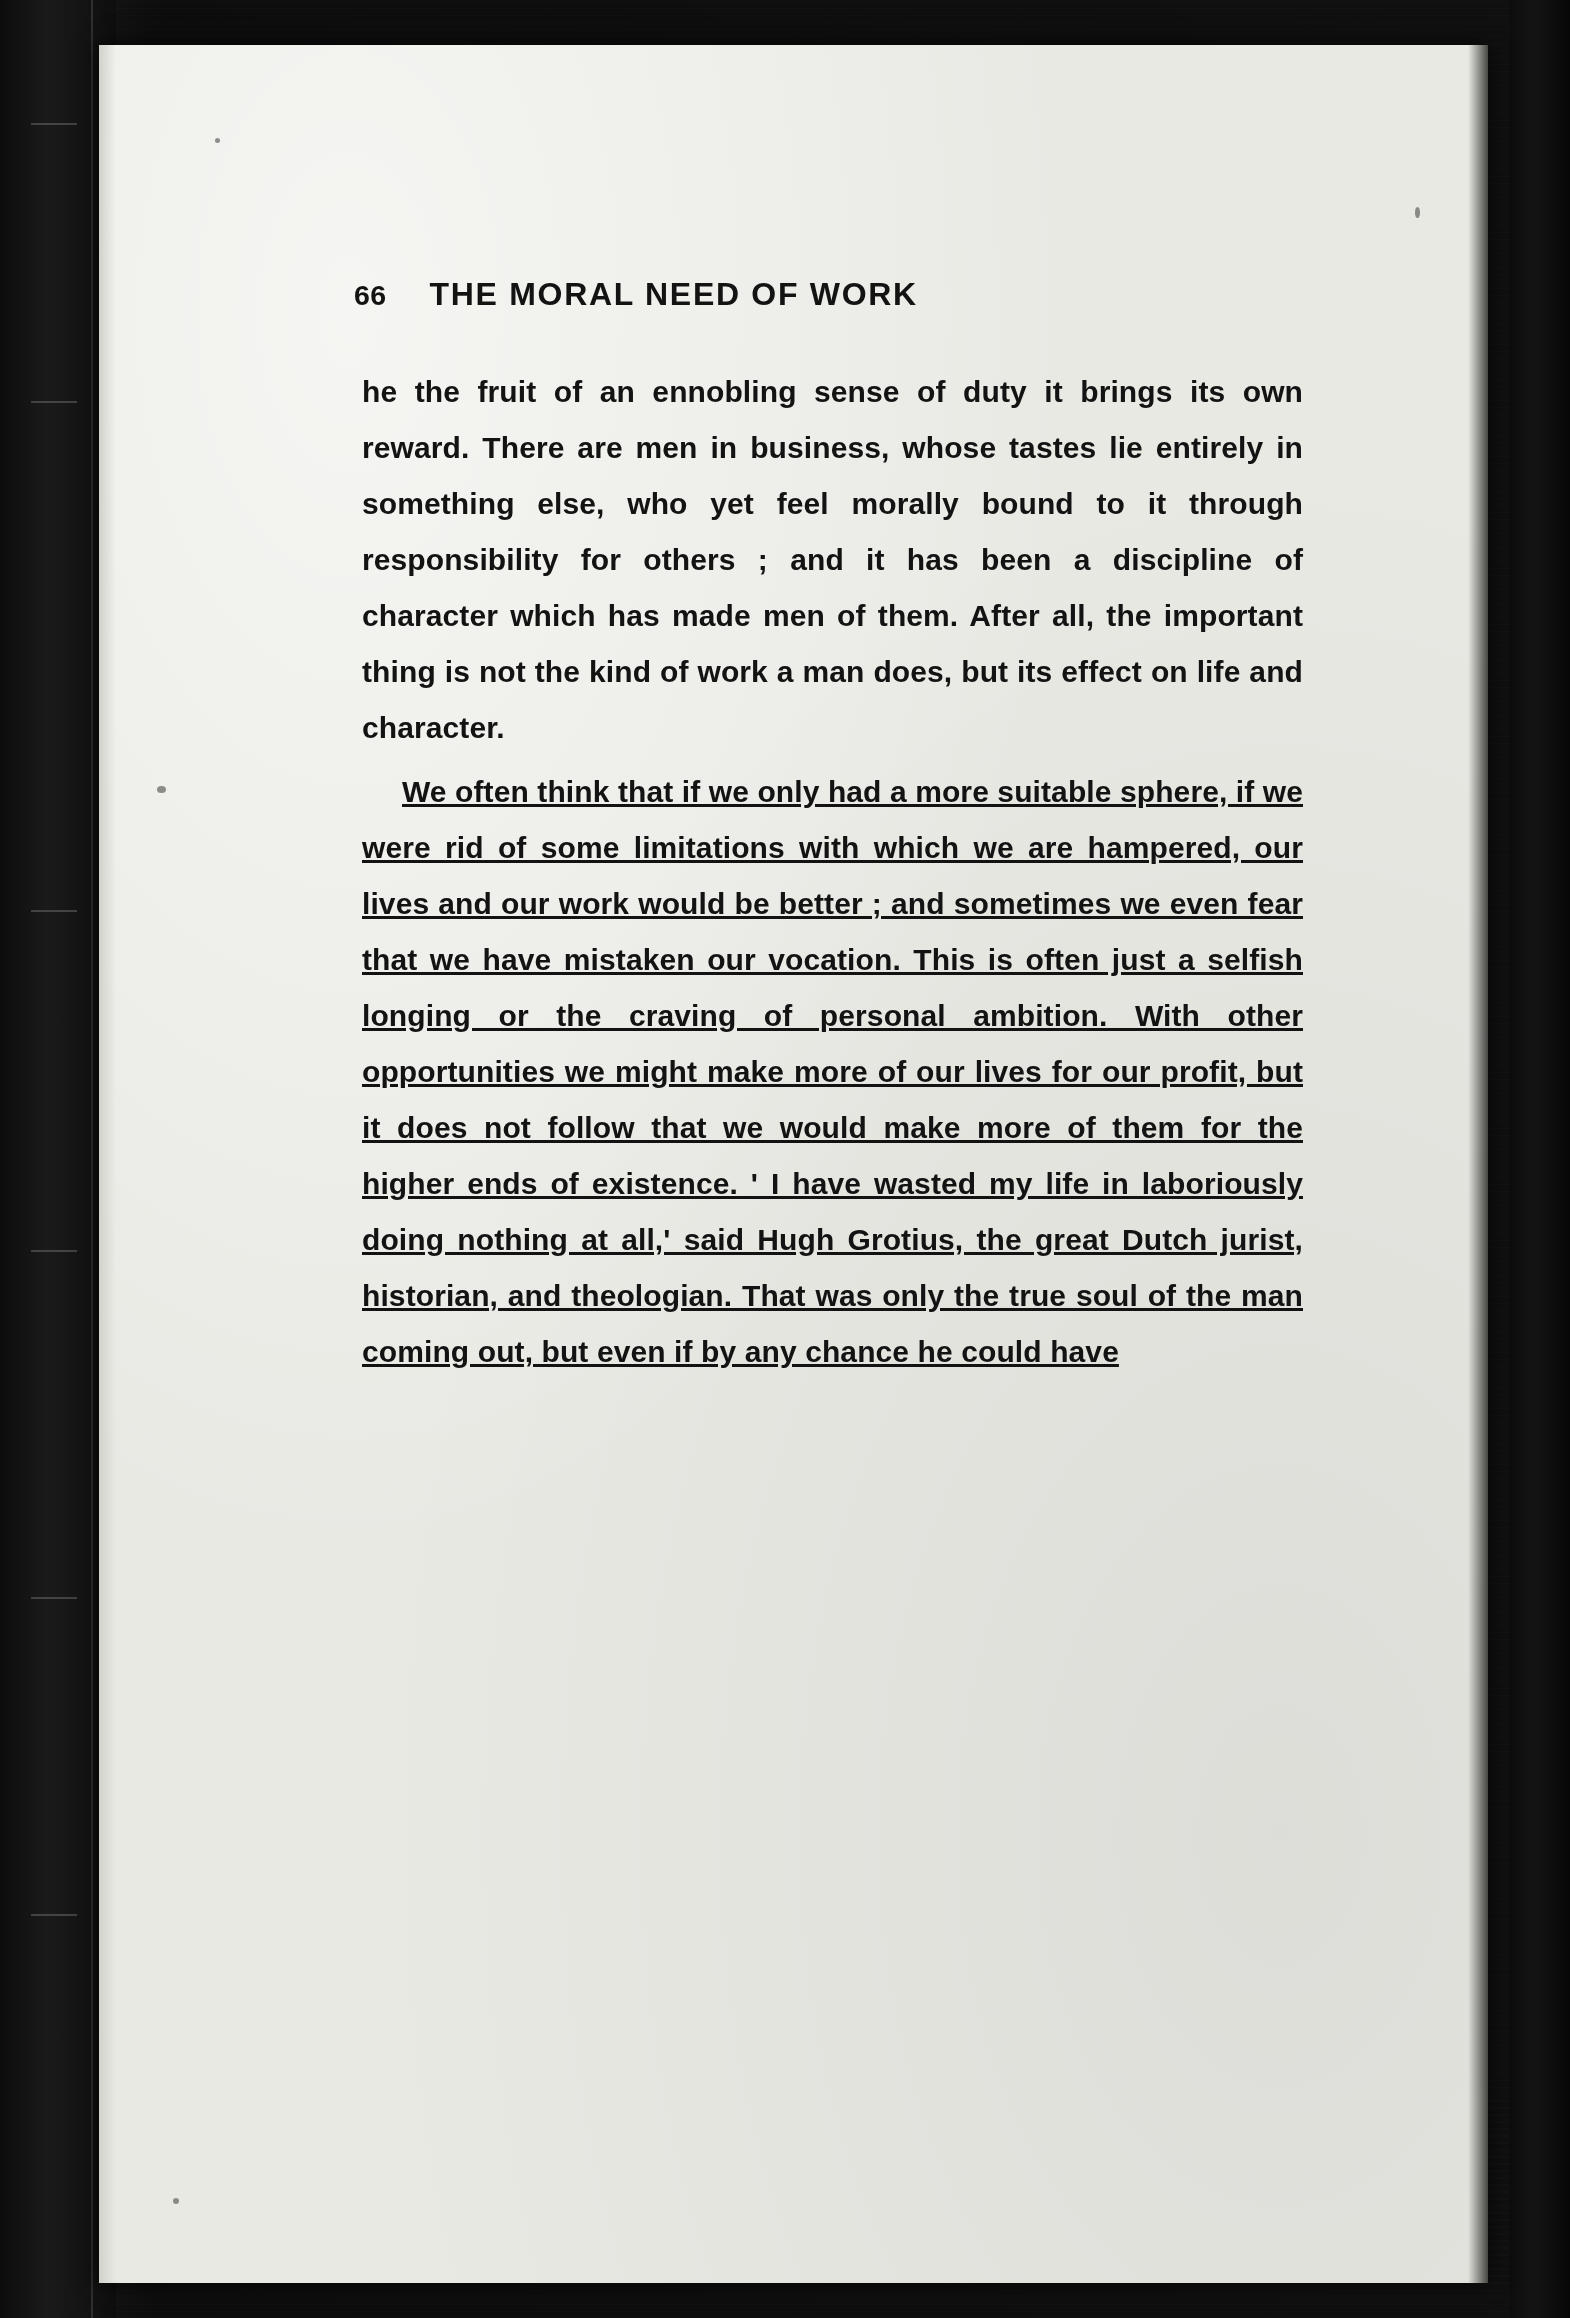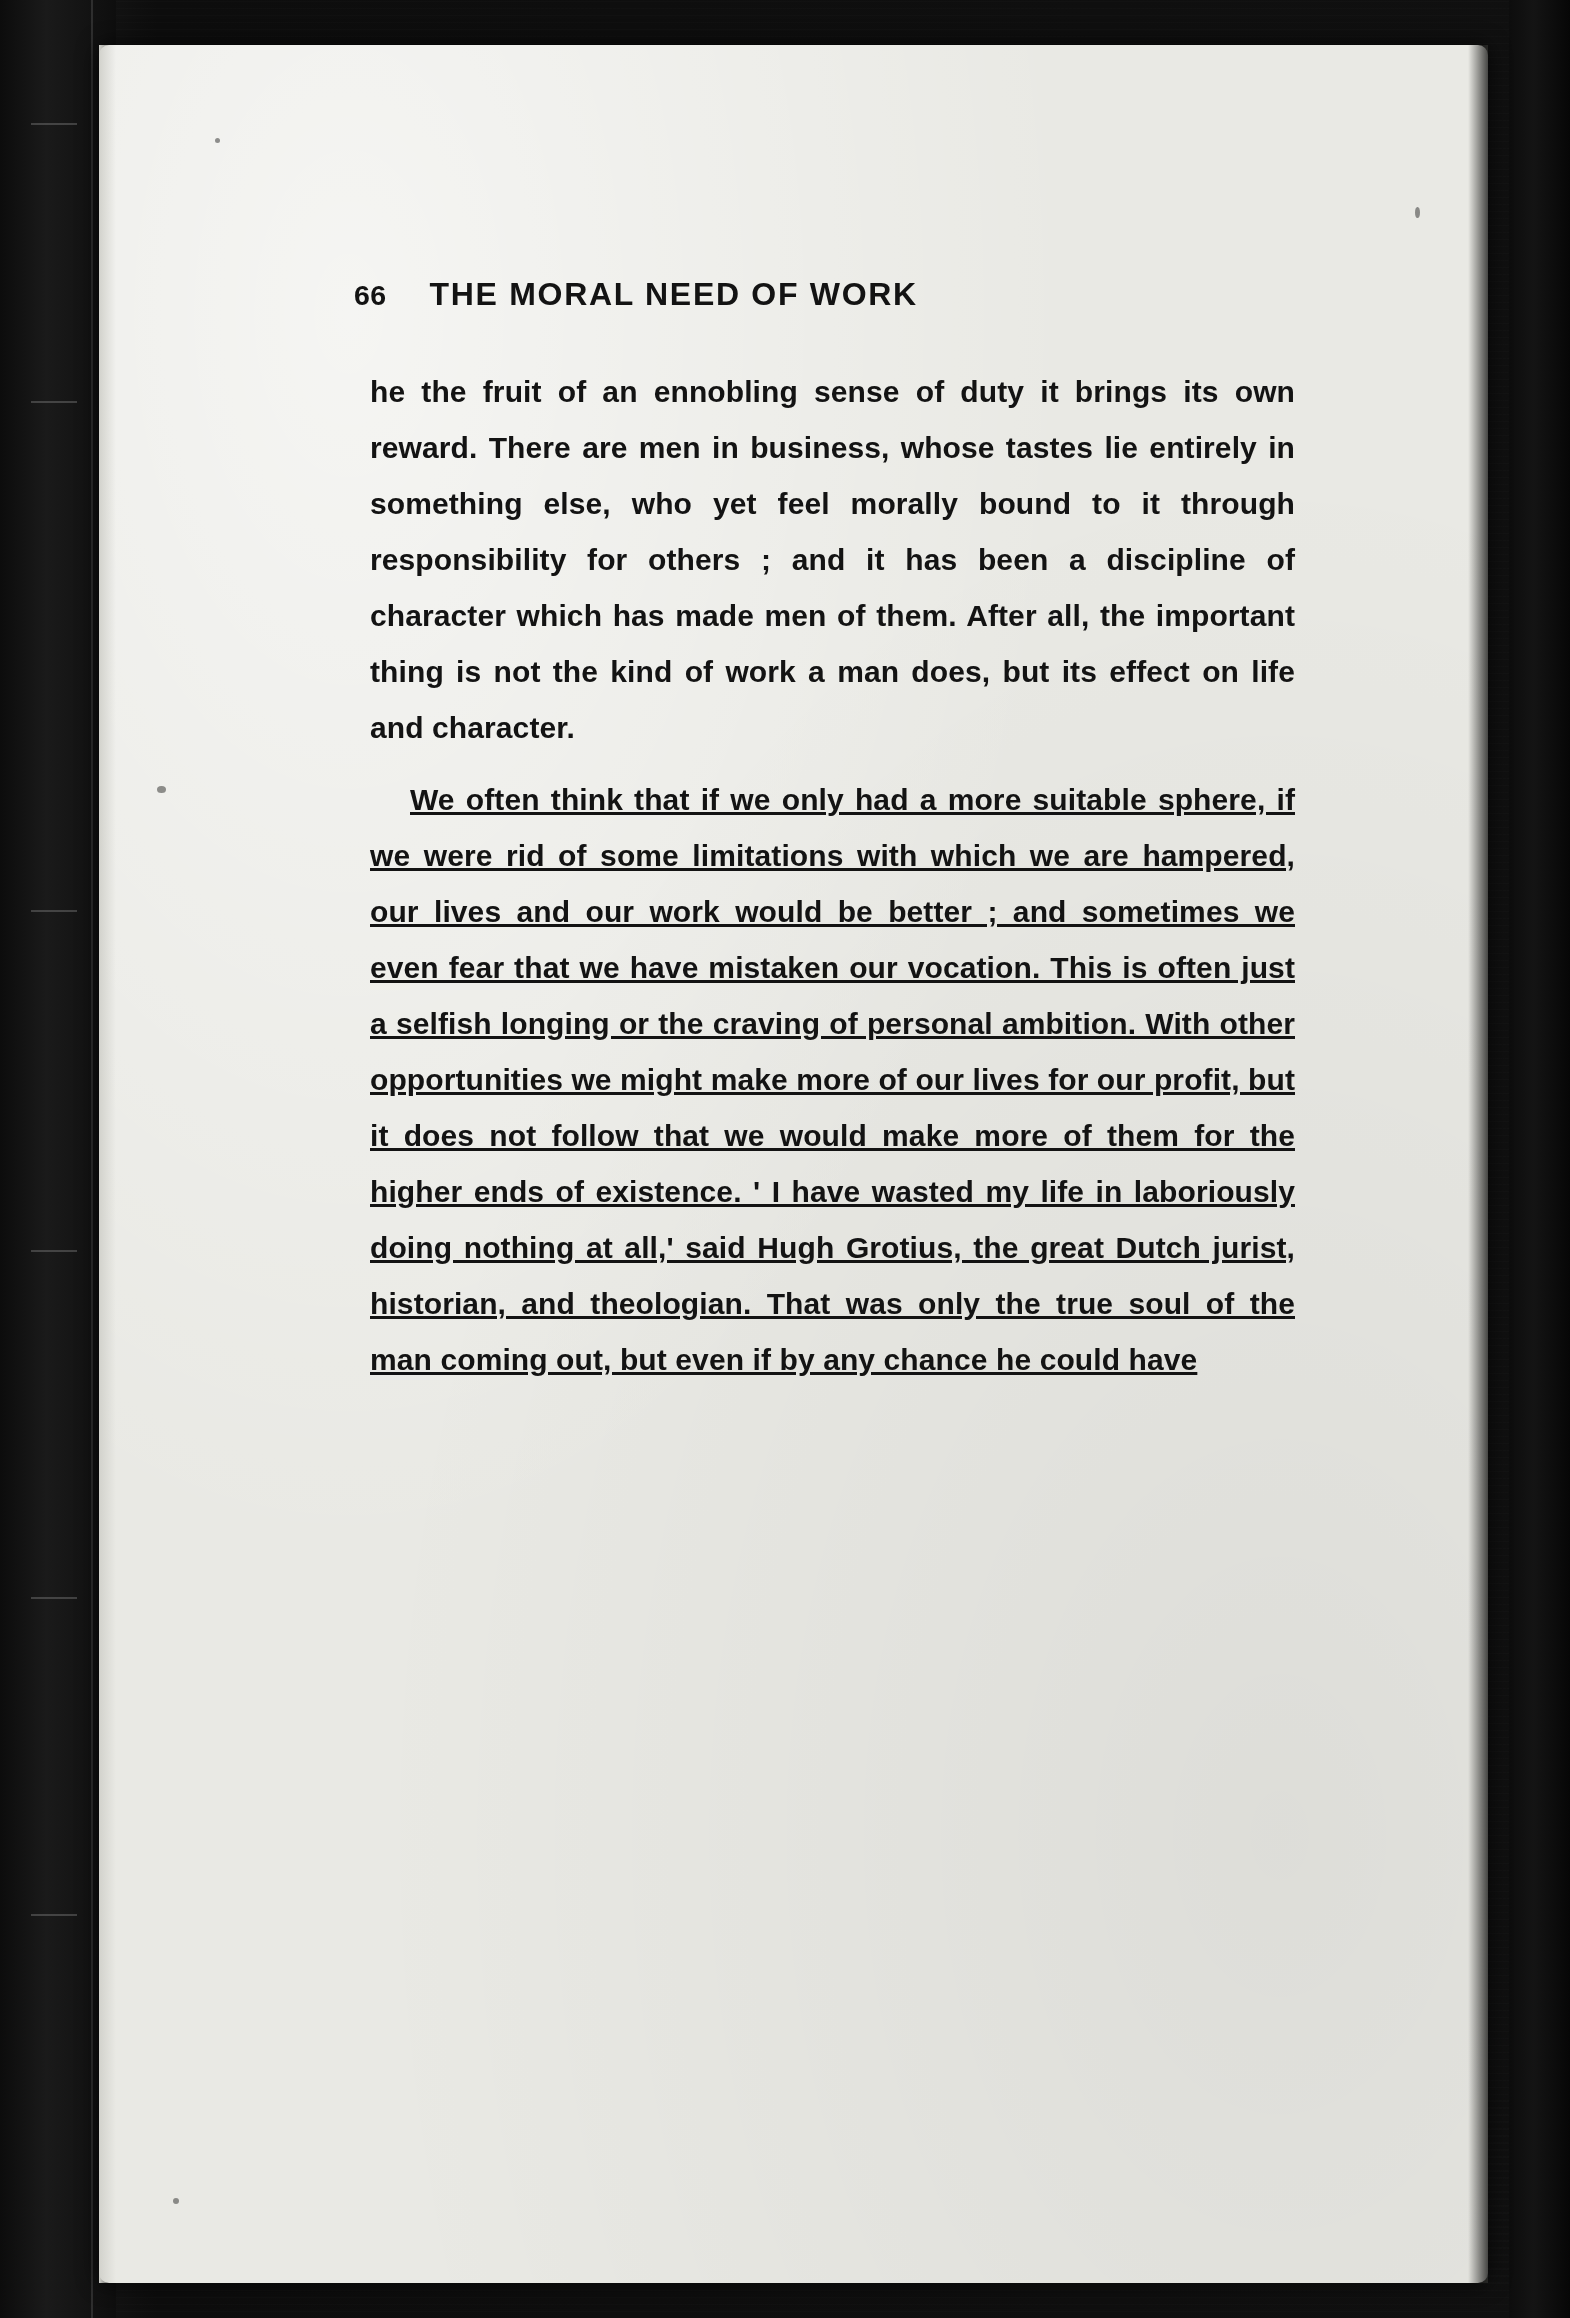--- a/index.html
+++ b/index.html
@@ -62,21 +62,20 @@
 
   
   .page {
     position: absolute;
     left: 99px;
     top: 45px;
     width: 1389px;
     height: 2238px;
     background: #e9e9e4;
     box-shadow: 0 0 21.6px rgba(0,0,0,0.75);
-    border-radius: 10px;
   }
   .page::before {
     
     content: "";
     position: absolute;
     inset: 0;
     background:
       radial-gradient(ellipse at 18% 12%, rgba(255,255,255,0.55), rgba(255,255,255,0) 45%),
       radial-gradient(ellipse at 85% 80%, rgba(0,0,0,0.05), rgba(0,0,0,0) 55%);
     pointer-events: none;
@@ -123,21 +122,21 @@
     font-size: 28.5px;
     letter-spacing: 0.4px;
     margin-right: 43px;
   }
   .running-head .title {
     font-size: 32px;
     letter-spacing: 1.7px;
   }
 
   p.body {
-    margin: 16px;
+    margin: 8px;
     color: #131313;
     font-family: "Liberation Sans", sans-serif;
     font-weight: 700;
     font-size: 30px;
     line-height: 56px;
     text-align: justify;
     text-justify: inter-word;
     letter-spacing: 0.1px;
   }
   p.body + p.body {

